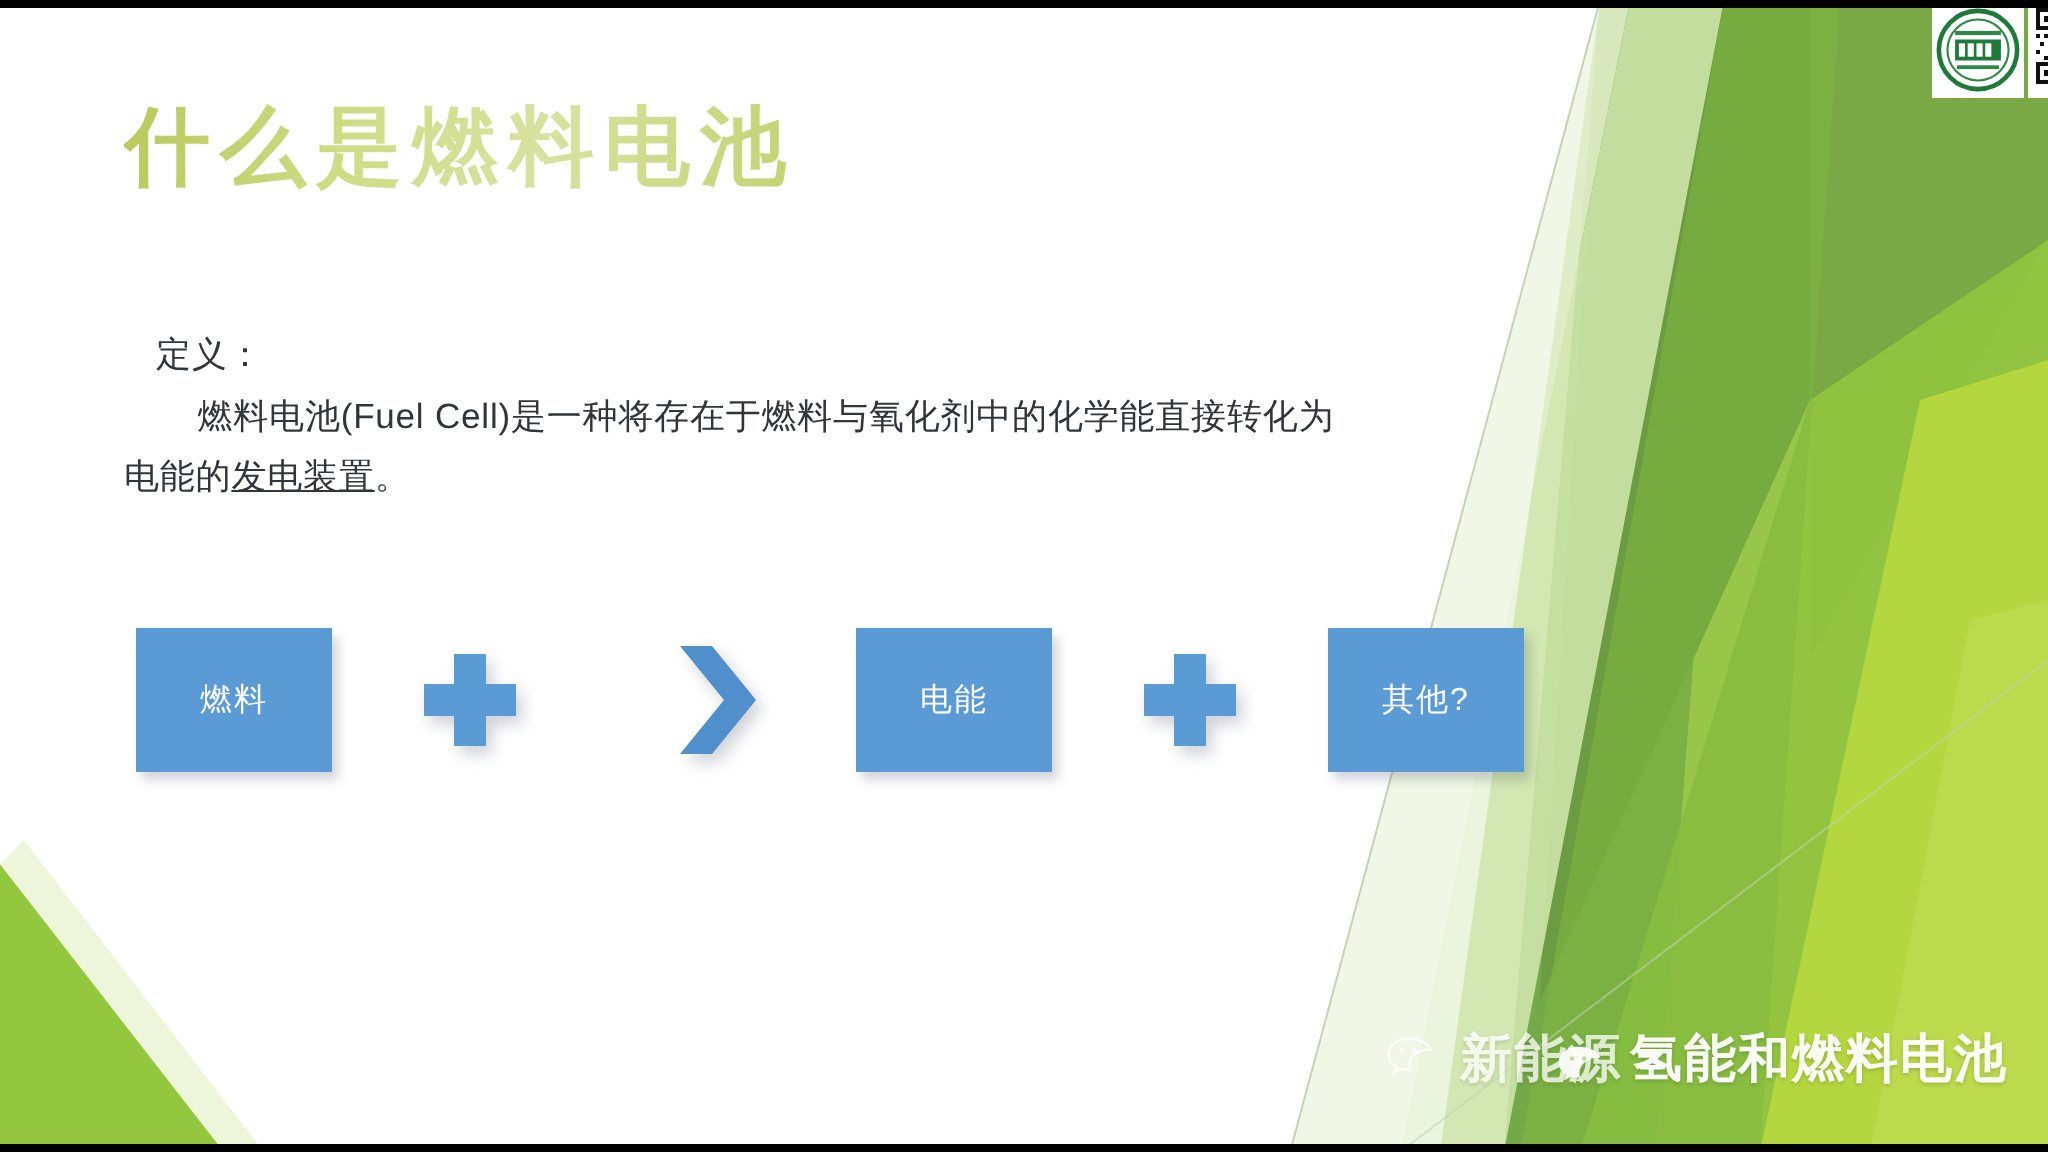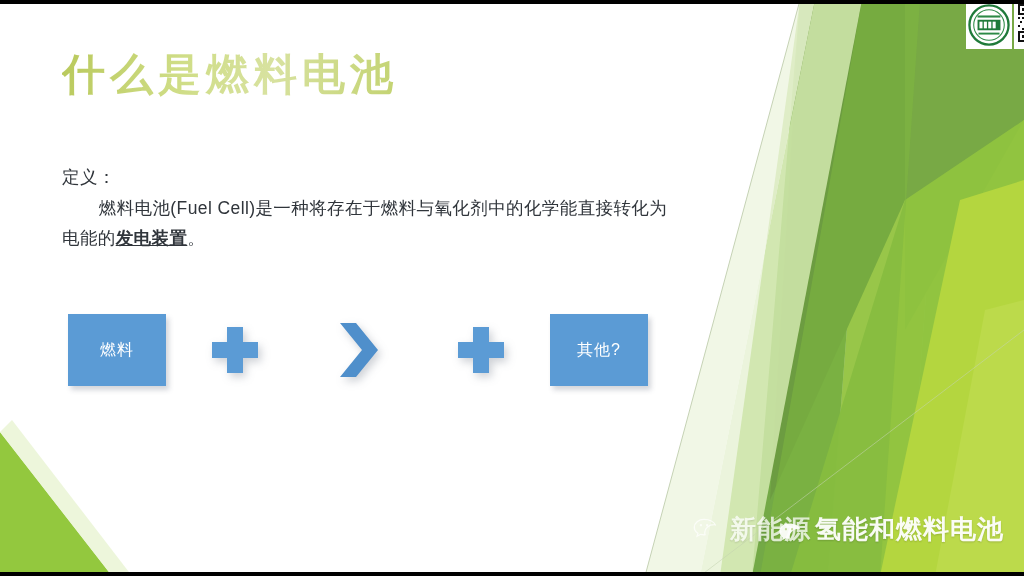--- a/index.html
+++ b/index.html
@@ -58,28 +58,29 @@
     top: 162px;
     z-index: 5;
     width: 620px;
     color: #30353b;
     font-size: 17.5px;
     line-height: 1.75;
     letter-spacing: 0.4px;
   }
   .definition .label {
     display: block;
+    margin-left: 16px;
   }
   .definition .para {
     display: block;
     text-indent: 2.1em;
   }
   .definition .u {
     text-decoration: underline;
-    font-weight: 700;
+    font-weight: 400;
   }
 
   
   .diagram {
     position: absolute;
     left: 68px;
     top: 314px;
     z-index: 6;
     display: flex;
     align-items: center;
@@ -237,20 +238,23 @@
     <div class="eq-plus"></div>
     <div class="eq-gap-s"></div>
 
 
     <div class="eq-gap-m"></div>
     <svg class="eq-arrow" viewBox="0 0 44 62">
       <polygon points="4,4 26,31 4,58 20,58 42,31 20,4" fill="#4f8fcb"></polygon>
     </svg>
     <div class="eq-gap-m"></div>
 
+    <div class="eq-box">
+      <span>电能</span>
+    </div>
 
     <div class="eq-gap-s"></div>
     <div class="eq-plus"></div>
     <div class="eq-gap-s"></div>
 
     <div class="eq-box">
       <span>其他?</span>
     </div>
   </div>
 

